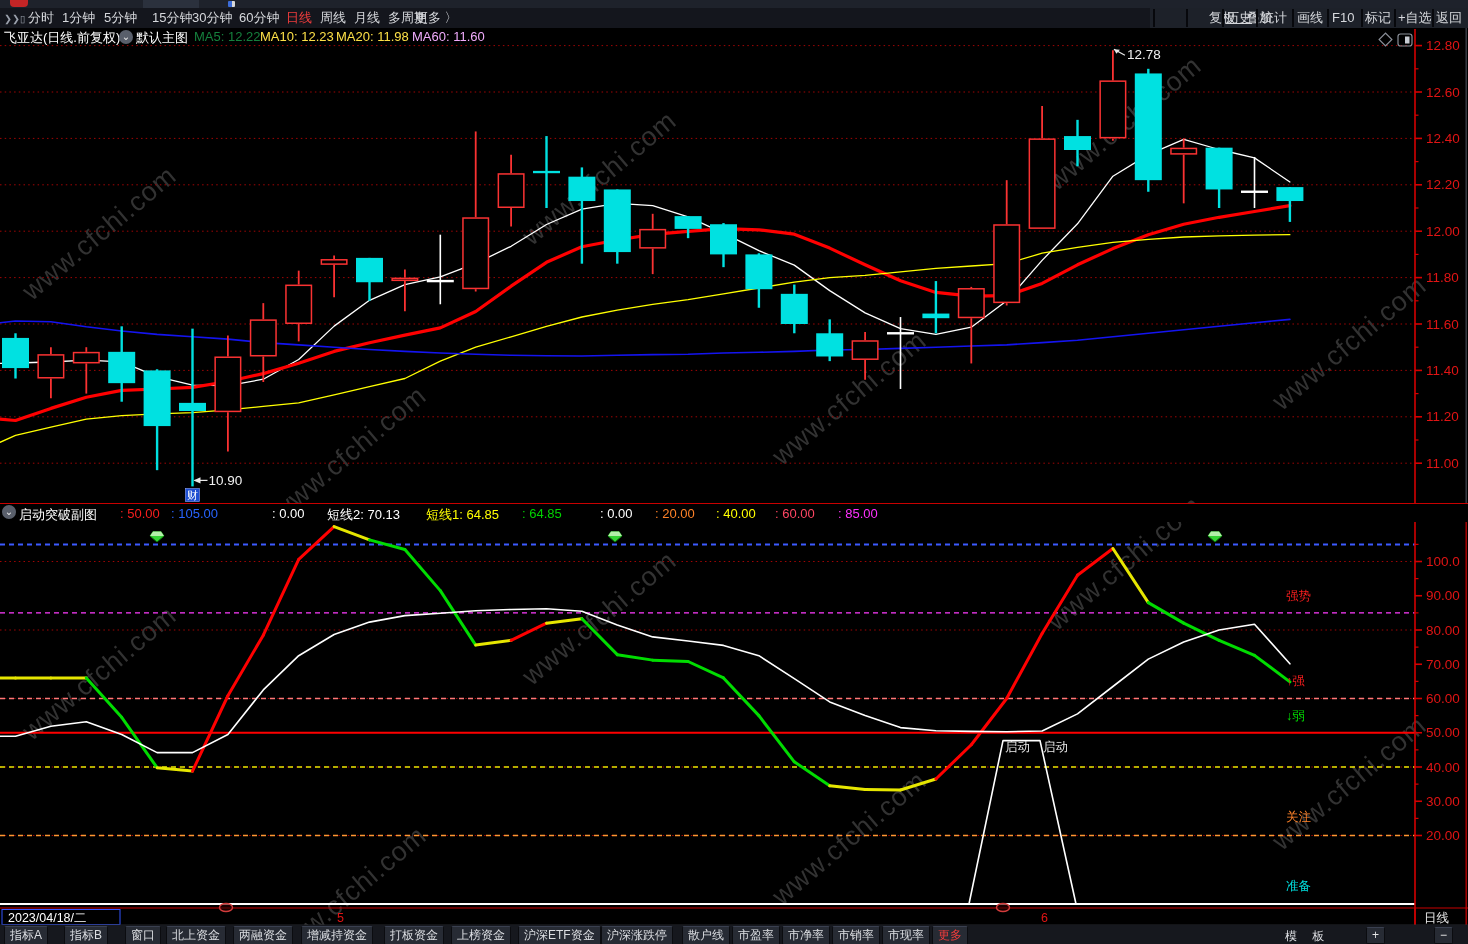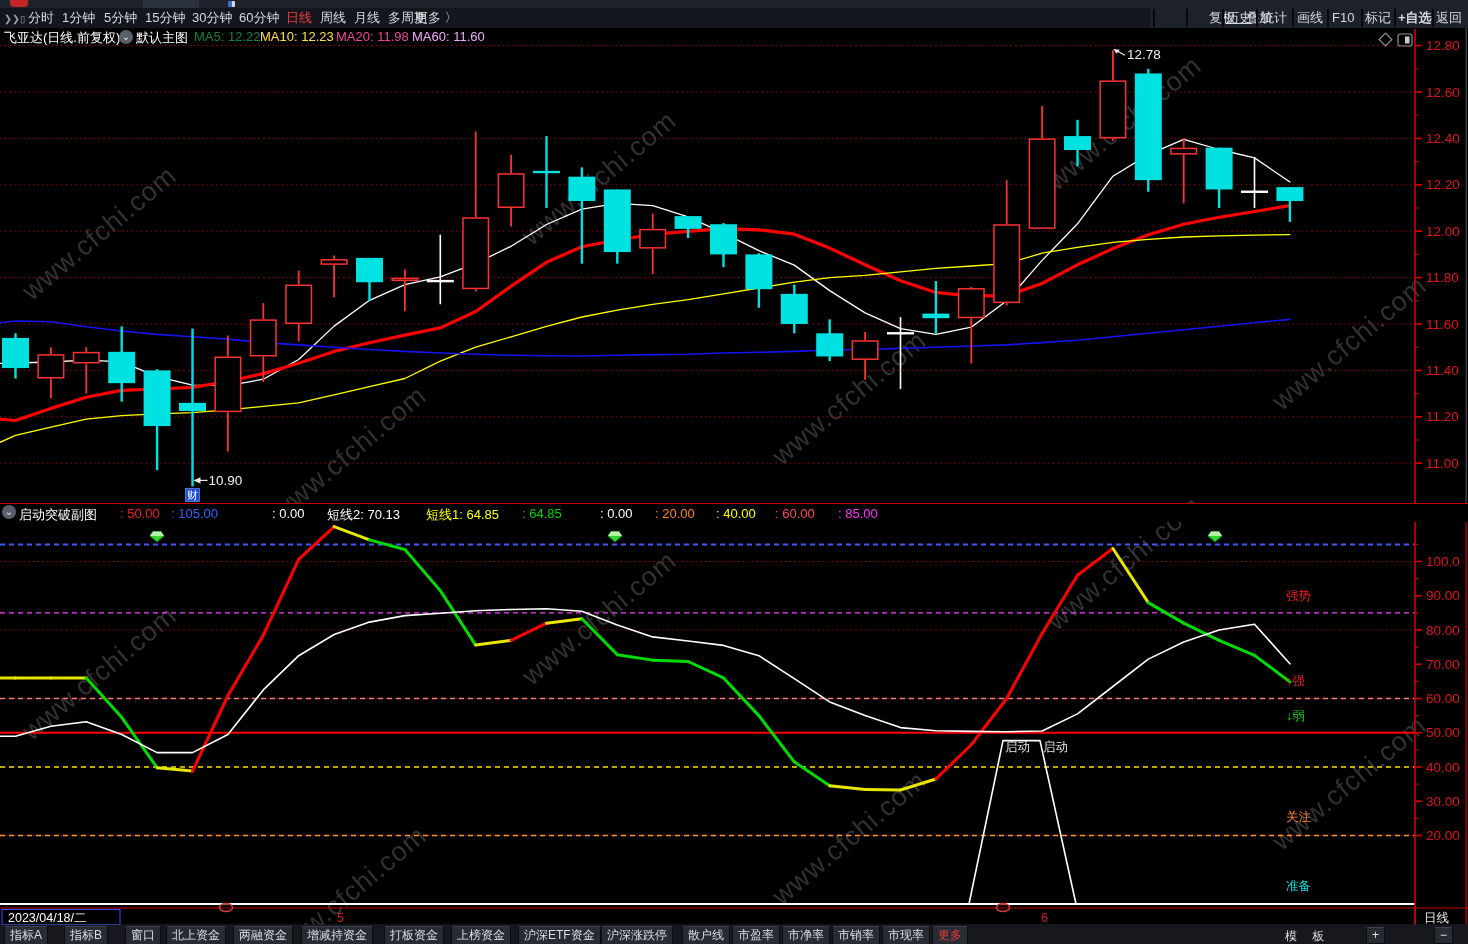--- a/index.html
+++ b/index.html
@@ -312,54 +312,54 @@
     <div id="favicon" class="abs"></div>
   </div>
 
   <div id="menu-bar" class="abs">
     <div id="menu-right-zone" class="abs"></div>
     <div id="menu-left-icon" class="abs">❯❯▯</div>
     <div id="menu-items-host">
         <span class="menu-item" style="left: 28px;">分时</span>
         <span class="menu-item" style="left: 62px;">1分钟</span>
         <span class="menu-item" style="left: 104px;">5分钟</span>
-        <span class="menu-item" style="left: 145px;">15分钟</span>
+        <span class="menu-item" style="left: 152px;">15分钟</span>
         <span class="menu-item" style="left: 192px;">30分钟</span>
         <span class="menu-item" style="left: 239px;">60分钟</span>
         <span class="menu-item active" style="left: 286px;">日线</span>
         <span class="menu-item" style="left: 320px;">周线</span>
         <span class="menu-item" style="left: 354px;">月线</span>
         <span class="menu-item" style="left: 388px;">多周期</span>
         <span class="menu-item" style="left: 415px;">更多 〉</span>
         <span class="menu-item" style="left: 1209px; text-align: center;">复权</span>
         <span class="menu-item" style="left: 1246px;">叠加</span>
         <span class="menu-item" style="left: 1226px; text-decoration: underline;">历史</span>
         <span class="menu-item" style="left: 1261px;">统计</span>
         <span class="menu-item" style="left: 1297px;">画线</span>
         <span class="menu-item" style="left: 1332px;">F10</span>
         <span class="menu-item" style="left: 1365px;">标记</span>
-        <span class="menu-item" style="left: 1398px; font-weight: bold;">+自选</span>
+        <span class="menu-item" style="left: 1398px;">+自选</span>
         <span class="menu-item" style="left: 1436px;">返回</span>
         <span class="menu-sep" style="left: 1153px;"></span>
         <span class="menu-sep" style="left: 1185.5px;"></span>
         <span class="menu-sep" style="left: 1221.5px;"></span>
         <span class="menu-sep" style="left: 1255.5px;"></span>
         <span class="menu-sep" style="left: 1291.5px;"></span>
         <span class="menu-sep" style="left: 1327px;"></span>
         <span class="menu-sep" style="left: 1360.5px;"></span>
         <span class="menu-sep" style="left: 1394px;"></span>
         <span class="menu-sep" style="left: 1432px;"></span>
       </div>
   </div>
 
   <div id="info-bar" class="abs">
     <span class="info-item" style="left:4px">飞亚达(日线.前复权)</span>
     <span class="drop-icon" style="left:119px">⌄</span>
     <span class="info-item" style="left:136px">默认主图</span>
-    <span id="ma-labels-host"><span class="info-item" style="left: 194px; color: #15803d;">MA5: 12.22</span><span class="info-item" style="left: 260px; color: #fde047;">MA10: 12.23</span><span class="info-item" style="left: 336px; color: #ec4899;">MA20: 11.98</span><span class="info-item" style="left: 412px; color: #f0abfc;">MA60: 11.60</span></span>
+    <span id="ma-labels-host"><span class="info-item" style="left: 194px; color: #15803d;">MA5: 12.22</span><span class="info-item" style="left: 260px; color: #fde047;">MA10: 12.23</span><span class="info-item" style="left: 336px; color: #fde047;">MA20: 11.98</span><span class="info-item" style="left: 412px; color: #f0abfc;">MA60: 11.60</span></span>
   </div>
 
   <div id="sub-header" class="abs">
     <span class="drop-icon" style="left:2px;top:1px">⌄</span>
     <span id="sub-header-host"><span class="sub-item" style="left: 19px; color: rgb(255, 255, 255);">启动突破副图</span><span class="sub-item" style="left: 120px; color: rgb(250, 30, 30);">: 50.00</span><span class="sub-item" style="left: 171px; color: rgb(40, 100, 255);">: 105.00</span><span class="sub-item" style="left: 272px; color: rgb(255, 255, 255);">: 0.00</span><span class="sub-item" style="left: 327px; color: rgb(255, 255, 255);">短线2: 70.13</span><span class="sub-item" style="left: 426px; color: rgb(255, 255, 0);">短线1: 64.85</span><span class="sub-item" style="left: 522px; color: rgb(0, 210, 0);">: 64.85</span><span class="sub-item" style="left: 600px; color: rgb(255, 255, 255);">: 0.00</span><span class="sub-item" style="left: 655px; color: rgb(255, 130, 40);">: 20.00</span><span class="sub-item" style="left: 716px; color: rgb(255, 255, 0);">: 40.00</span><span class="sub-item" style="left: 775px; color: rgb(255, 70, 100);">: 60.00</span><span class="sub-item" style="left: 838px; color: rgb(255, 50, 255);">: 85.00</span></span>
   </div>
 
   <div id="bottom-toolbar" class="abs">
     <span id="toolbar-host"><span class="tb-btn" style="left: 4px;">指标A</span><span class="tb-btn" style="left: 64px;">指标B</span><span class="tb-btn" style="left: 125px;">窗口</span><span class="tb-btn" style="left: 166px;">北上资金</span><span class="tb-btn" style="left: 233px;">两融资金</span><span class="tb-btn" style="left: 301px;">增减持资金</span><span class="tb-btn" style="left: 384px;">打板资金</span><span class="tb-btn" style="left: 451px;">上榜资金</span><span class="tb-btn" style="left: 518px;">沪深ETF资金</span><span class="tb-btn" style="left: 601px;">沪深涨跌停</span><span class="tb-btn" style="left: 682px;">散户线</span><span class="tb-btn" style="left: 732px;">市盈率</span><span class="tb-btn" style="left: 782px;">市净率</span><span class="tb-btn" style="left: 832px;">市销率</span><span class="tb-btn" style="left: 882px;">市现率</span><span class="tb-btn red" style="left: 932px;">更多</span></span>
     <span class="tb-label" style="left:1285px">模 板</span>

